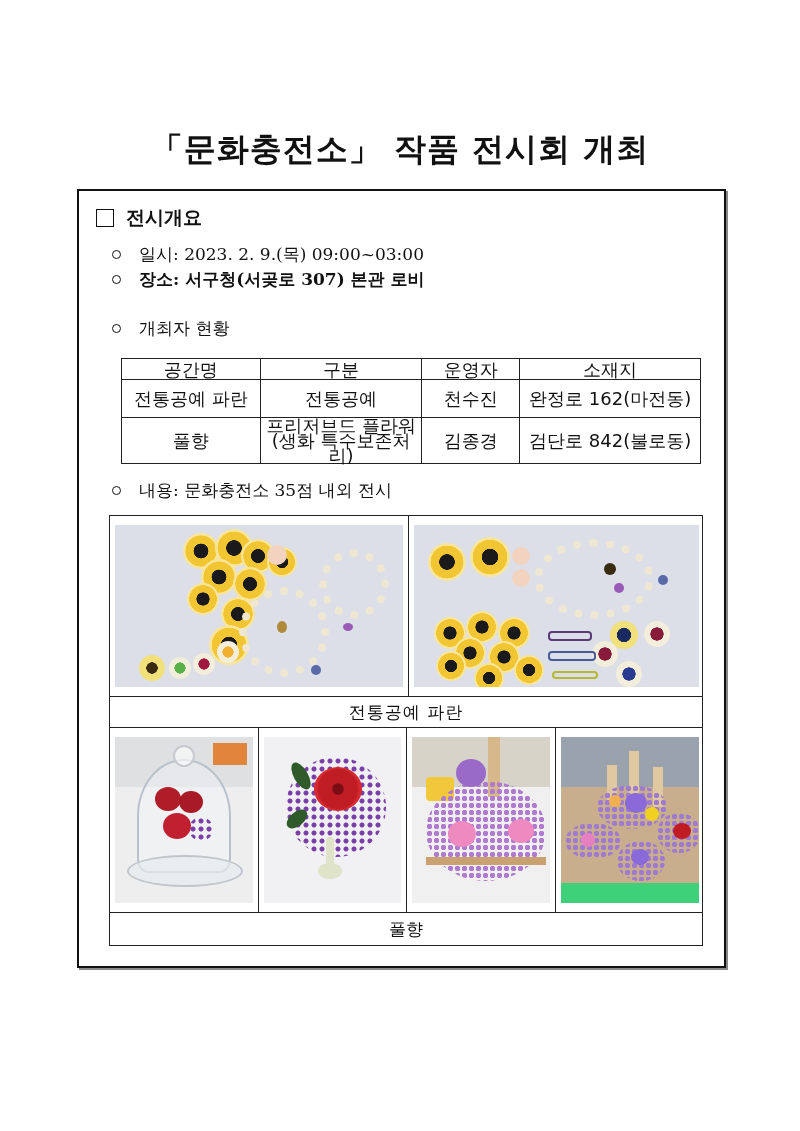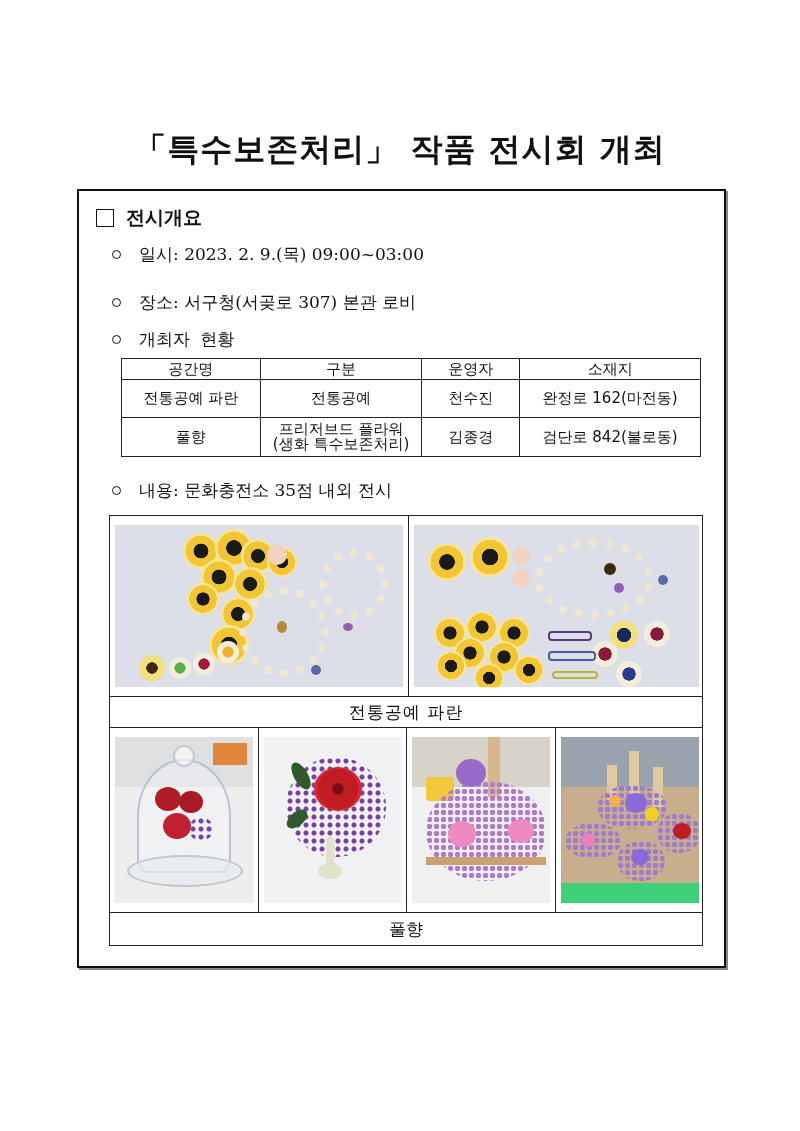--- a/index.html
+++ b/index.html
@@ -3,21 +3,21 @@
   <meta charset="utf-8">
   <style>
     html, body { margin: 0; padding: 0; background: #ffffff; }
     body { width: 800px; height: 1131px; position: relative; overflow: hidden; font-family: "DejaVu Serif", "Liberation Serif", serif; color: #111; }
     .title { position: absolute; left: 0; width: 800px; top: 128px; text-align: center; font-family: "DejaVu Sans", "Liberation Sans", sans-serif; font-weight: bold; font-size: 32px; letter-spacing: 1px; }
     .outer-box { position: absolute; left: 77px; top: 189px; width: 645px; height: 775px; border: 2px solid #111; box-shadow: 2px 2px 0 #888; }
     .section-head { position: absolute; left: 96px; top: 205px; font-family: "DejaVu Sans", "Liberation Sans", sans-serif; font-weight: bold; font-size: 19px; display: flex; align-items: center; }
     .sq { display: inline-block; width: 16px; height: 16px; border: 1.5px solid #111; margin-right: 12px; }
     .bullet { position: absolute; left: 112px; font-size: 17px; display: flex; align-items: center; white-space: pre; }
     .bullet .dot { display: inline-block; width: 7px; height: 7px; border: 1.3px solid #111; border-radius: 50%; margin-right: 18px; }
-    .info-table { position: absolute; left: 121px; top: 358px; width: 580px; border-collapse: collapse; font-family: "DejaVu Sans", "Liberation Sans", sans-serif; font-size: 15px; }
+    .info-table { position: absolute; left: 121px; top: 358px; width: 580px; border-collapse: collapse; font-family: "DejaVu Sans", "Liberation Sans", sans-serif; font-size: 18px; }
     .info-table td, .info-table th { border: 1.3px solid #222; text-align: center; padding: 0; line-height: 15px; }
     .info-table th { font-weight: normal; height: 20px; }
     .info-table tr.r1 td { height: 37px; }
     .info-table tr.r2 td { height: 38px; }
     .photo-table { position: absolute; left: 109px; top: 515px; width: 594px; height: 431px; border: 1.3px solid #222; box-sizing: border-box; }
     .row-a { position: absolute; left: 0; top: 0; width: 100%; height: 180px; border-bottom: 1.3px solid #222; }
     .cap-a { position: absolute; left: 0; top: 181px; width: 100%; height: 30px; border-bottom: 1.3px solid #222; text-align: center; line-height: 30px; font-size: 17px; letter-spacing: 1px; }
     .row-b { position: absolute; left: 0; top: 212px; width: 100%; height: 184px; border-bottom: 1.3px solid #222; }
     .cap-b { position: absolute; left: 0; top: 397px; width: 100%; height: 32px; text-align: center; line-height: 32px; font-size: 17px; }
     .cell { position: absolute; top: 0; height: 100%; box-sizing: border-box; }
@@ -27,38 +27,38 @@
     .flower { position: absolute; border-radius: 50%; background: radial-gradient(circle, #1a1a1a 0 28%, #f2c532 30% 60%, #f7e59a 62% 100%); }
     .ring { position: absolute; border-radius: 50%; border: 8px dotted #efe7d2; box-sizing: border-box; }
     .bead { position: absolute; border-radius: 50%; }
     .glass { position: absolute; border-radius: 50% 50% 12% 12%; border: 2px solid rgba(180,190,200,0.9); background: rgba(240,245,250,0.4); }
     .rose { position: absolute; border-radius: 50%; }
     .sprig { position: absolute; border-radius: 50%; background: radial-gradient(circle, #7a3ea8 0 2px, transparent 3px); background-size: 8px 8px; }
   </style>
 </head>
 <body>
 
-<div class="title">「특수보존처리」 작품 전시회 개최</div>
+<div class="title">「문화충전소」 작품 전시회 개최</div>
 
 <div class="outer-box"></div>
 
 <div class="section-head">
   <span class="sq"></span>
   <span>전시개요</span>
 </div>
 
 <div class="bullet" style="top:243px;">
   <span class="dot"></span>
   <span>일시: 2023. 2. 9.(목) 09:00~03:00</span>
 </div>
-<div class="bullet" style="top:291px;">
+<div class="bullet" style="top:268px;font-weight:bold;">
   <span class="dot"></span>
   <span>장소: 서구청(서곶로 307) 본관 로비</span>
 </div>
-<div class="bullet" style="top:328px;font-family:Liberation Mono, monospace;">
+<div class="bullet" style="top:317px;">
   <span class="dot"></span>
   <span>개최자 현황</span>
 </div>
 
 <table class="info-table">
   <colgroup>
       <col style="width:139px">
       <col style="width:162px">
       <col style="width:98px">
       <col style="width:181px">

